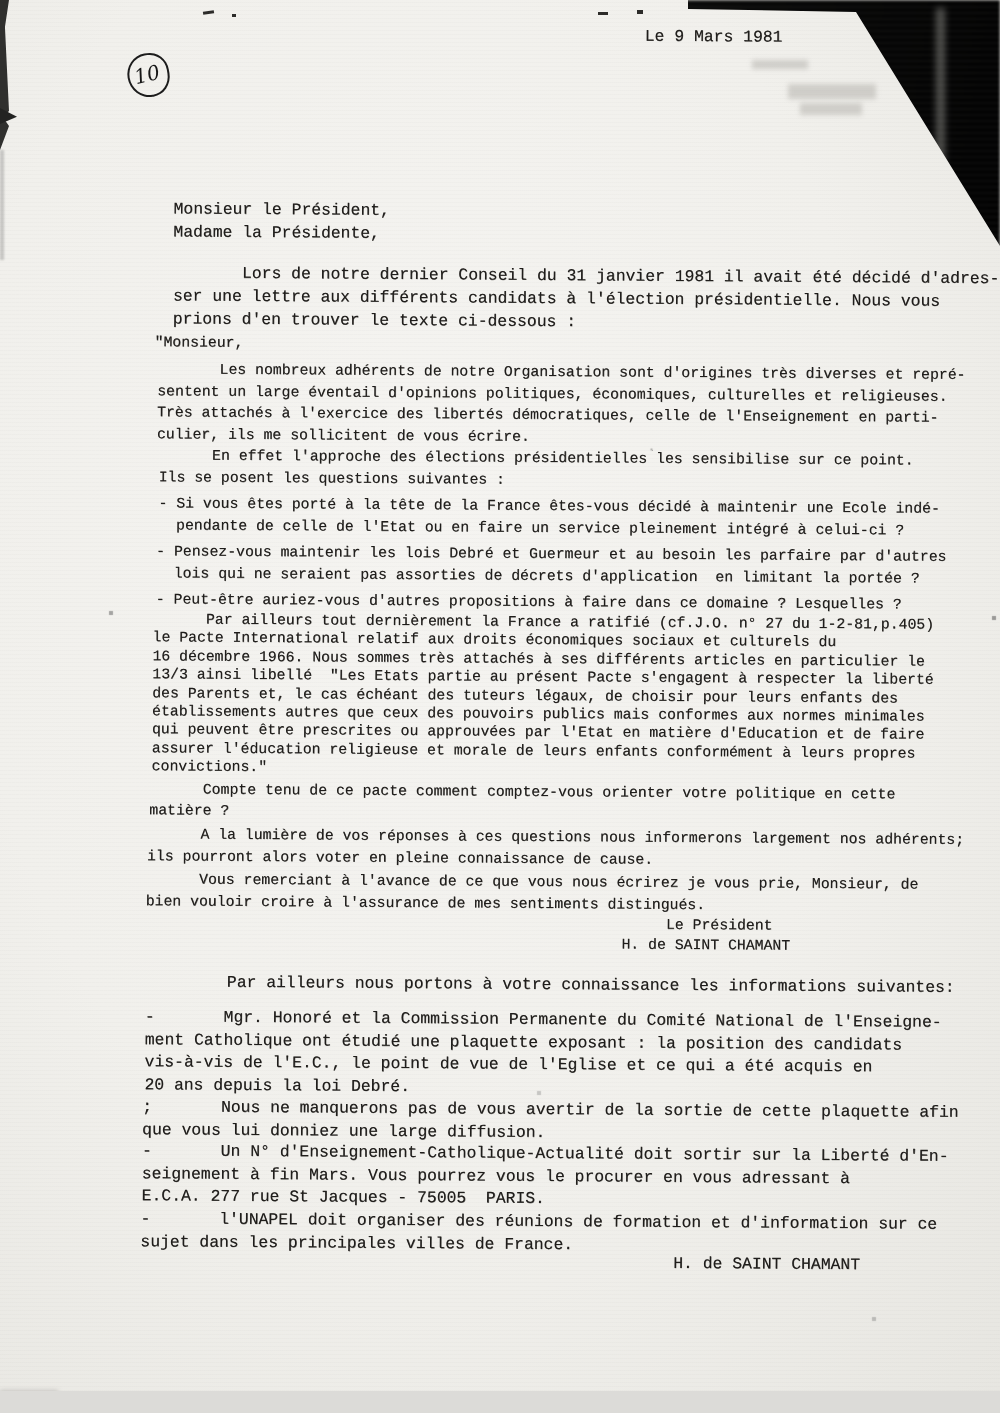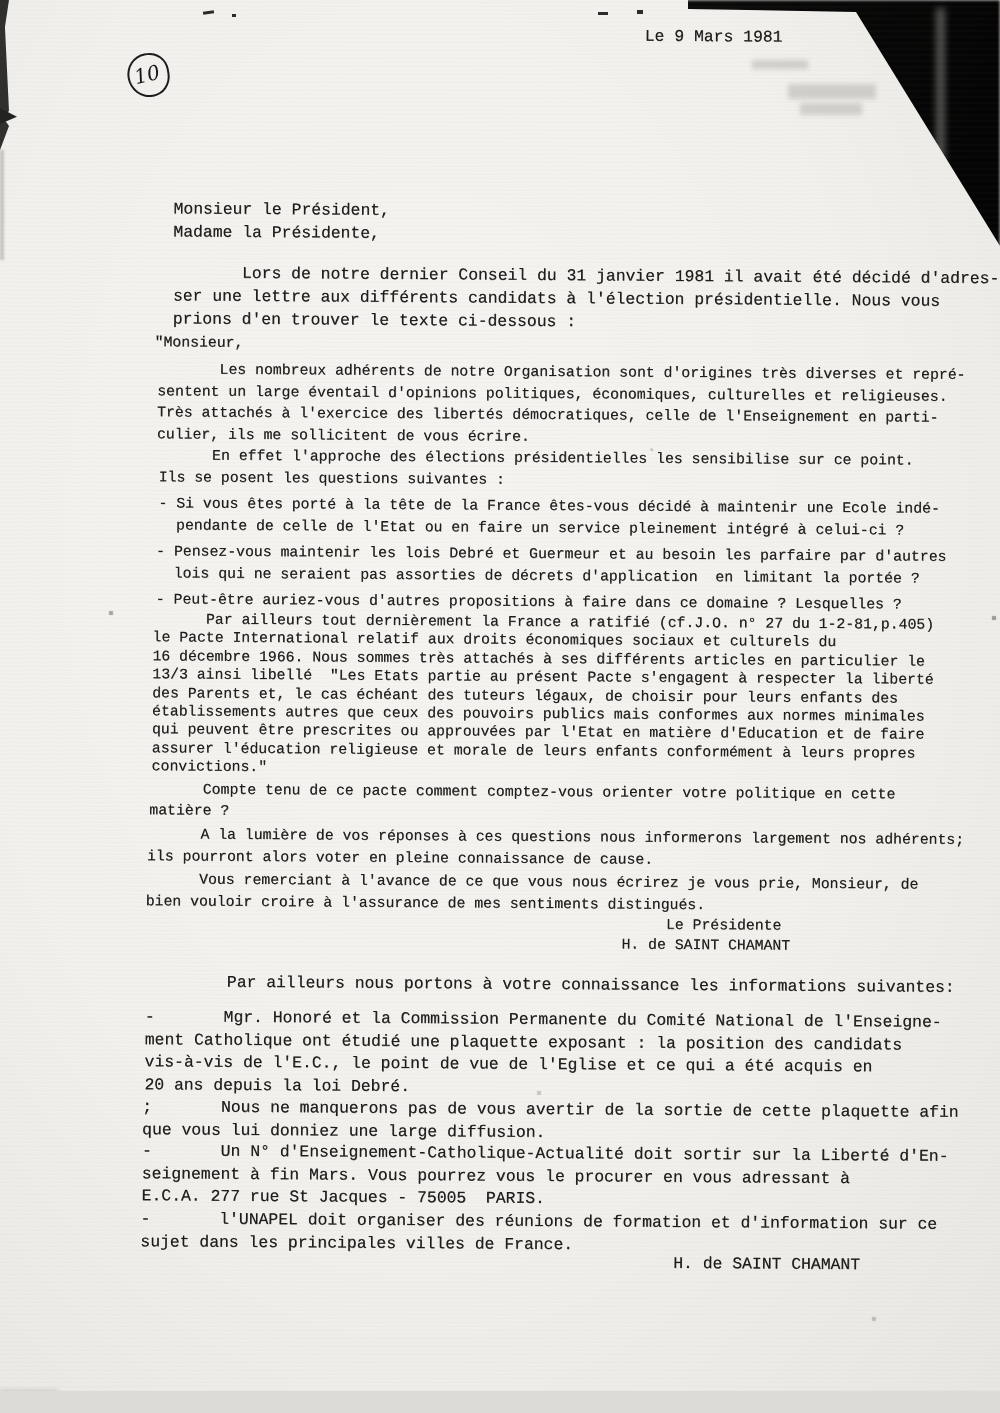--- a/index.html
+++ b/index.html
@@ -160,21 +160,21 @@
       </div>
     <div class="txt inner qp5">
         <div class="ln">      A la lumière de vos réponses à ces questions nous informerons largement nos adhérents;</div>
         <div class="ln">ils pourront alors voter en pleine connaissance de cause.</div>
       </div>
     <div class="txt inner qp6">
         <div class="ln">      Vous remerciant à l'avance de ce que vous nous écrirez je vous prie, Monsieur, de</div>
         <div class="ln">bien vouloir croire à l'assurance de mes sentiments distingués.</div>
       </div>
     <div class="txt inner qsig">
-        <div class="ln">     Le Présidente</div>
+        <div class="ln">     Le Président</div>
         <div class="ln">H. de SAINT CHAMANT</div>
       </div>
 
     <div class="txt outer info-intro">
         <div class="ln">        Par ailleurs nous portons à votre connaissance les informations suivantes:</div>
       </div>
     <div class="txt outer item1">
         <div class="ln">-       Mgr. Honoré et la Commission Permanente du Comité National de l'Enseigne-</div>
         <div class="ln">ment Catholique ont étudié une plaquette exposant : la position des candidats</div>
         <div class="ln">vis-à-vis de l'E.C., le point de vue de l'Eglise et ce qui a été acquis en</div>

